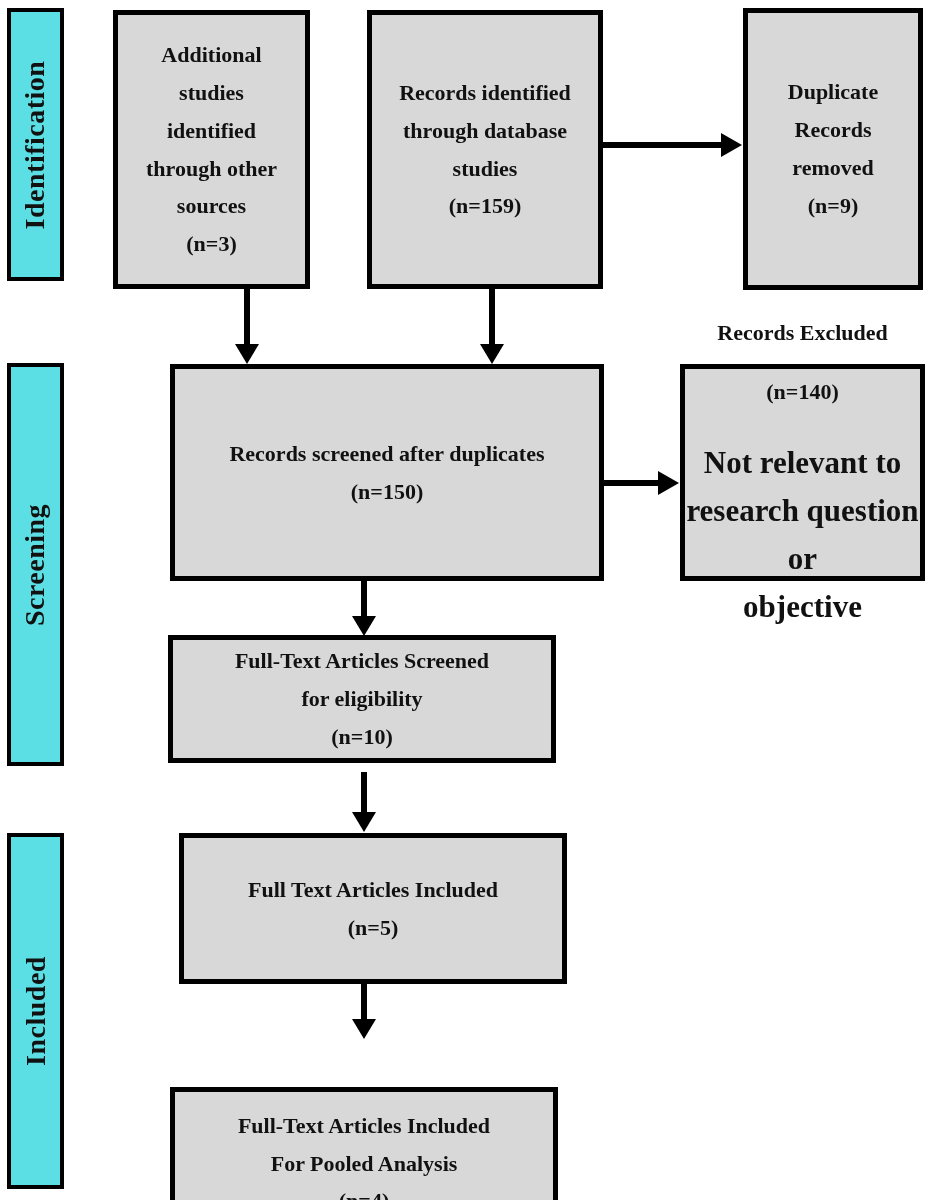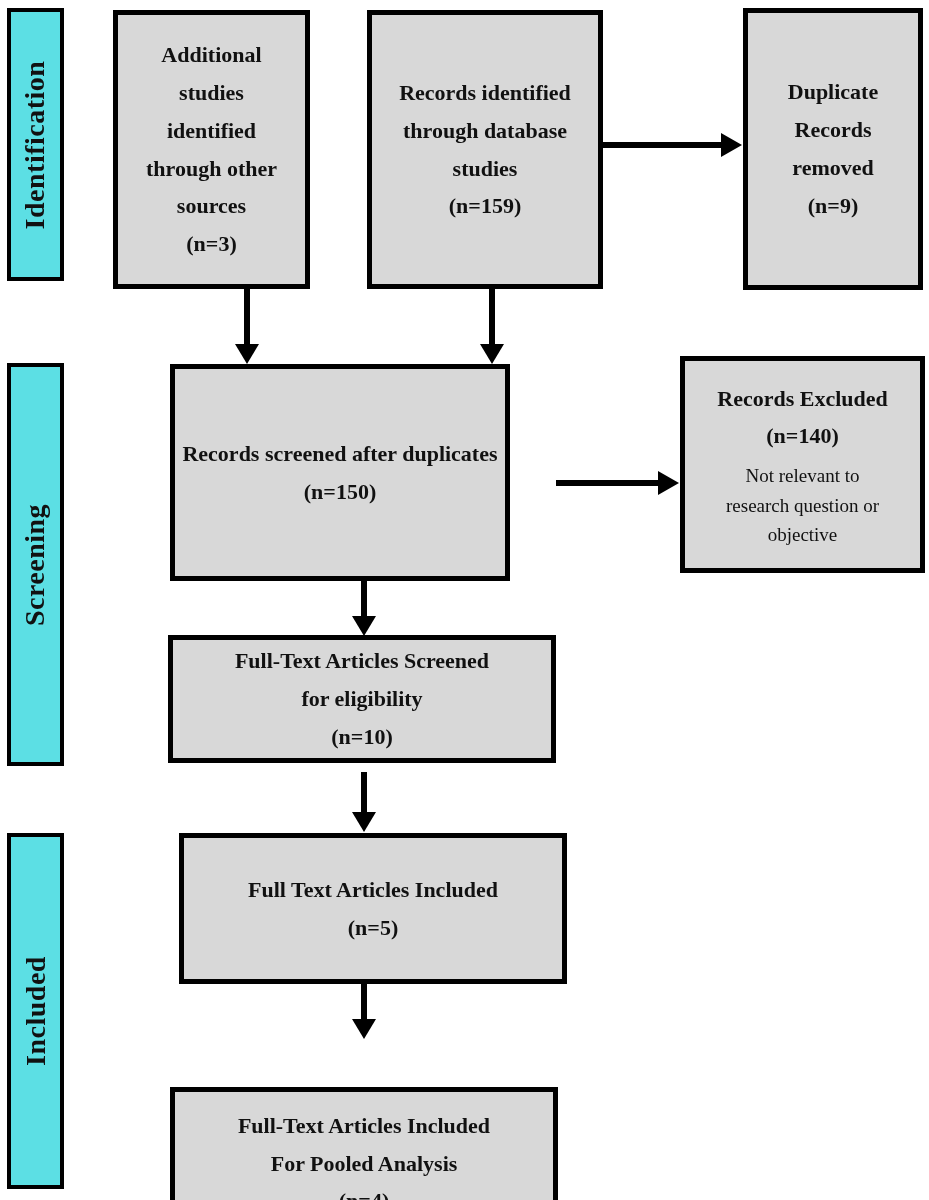--- a/index.html
+++ b/index.html
@@ -43,22 +43,22 @@
     display: flex;
     flex-direction: column;
     align-items: center;
     justify-content: center;
     text-align: center;
     font-weight: bold;
     font-size: 22px;
     line-height: 1.72;
   }
   .box .note-line {
-    font-weight: normal;
-    font-size: 19px;
+    font-weight: bold;
+    font-size: 31px;
     line-height: 1.55;
   }
   .box .note-block { margin-top: 6px; }
 </style>
 </head>
 <body>
 
 <div class="canvas">
 
   <svg class="arrows" width="929" height="1200" viewBox="0 0 929 1200">
@@ -118,26 +118,26 @@
     <div>(n=159)</div>
   </div>
 
   <div class="box" style="left:743px; top:8px; width:180px; height:282px;">
     <div>Duplicate</div>
     <div>Records</div>
     <div>removed</div>
     <div>(n=9)</div>
   </div>
 
-  <div class="box" style="left:170px; top:364px; width:340px; height:217px;">
+  <div class="box" style="left:170px; top:364px; width:434px; height:217px;">
     <div>Records screened after duplicates</div>
     <div>(n=150)</div>
   </div>
 
-  <div class="box" style="left:680px; top:356px; width:245px; height:217px;">
+  <div class="box" style="left:680px; top:364px; width:245px; height:217px;gap:22px;">
     <div>Records Excluded</div>
     <div>(n=140)</div>
     <div class="note-block">
       <div class="note-line">Not relevant to</div>
       <div class="note-line">research question or</div>
       <div class="note-line">objective</div>
     </div>
   </div>
 
   <div class="box" style="left:168px; top:635px; width:388px; height:128px;">

